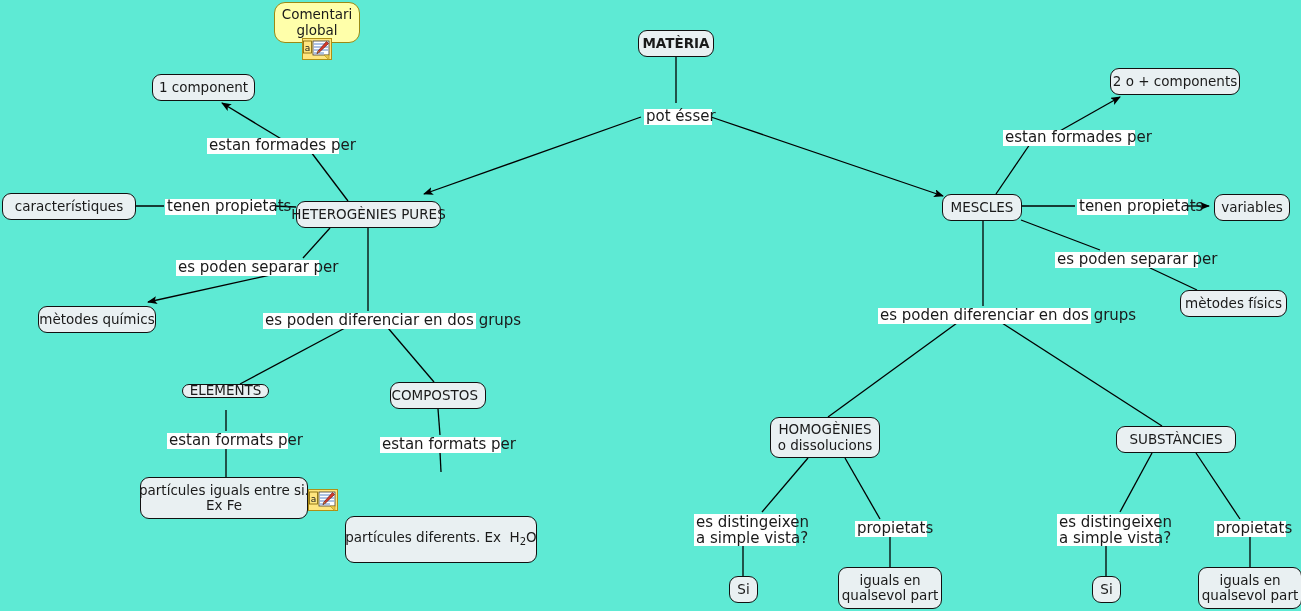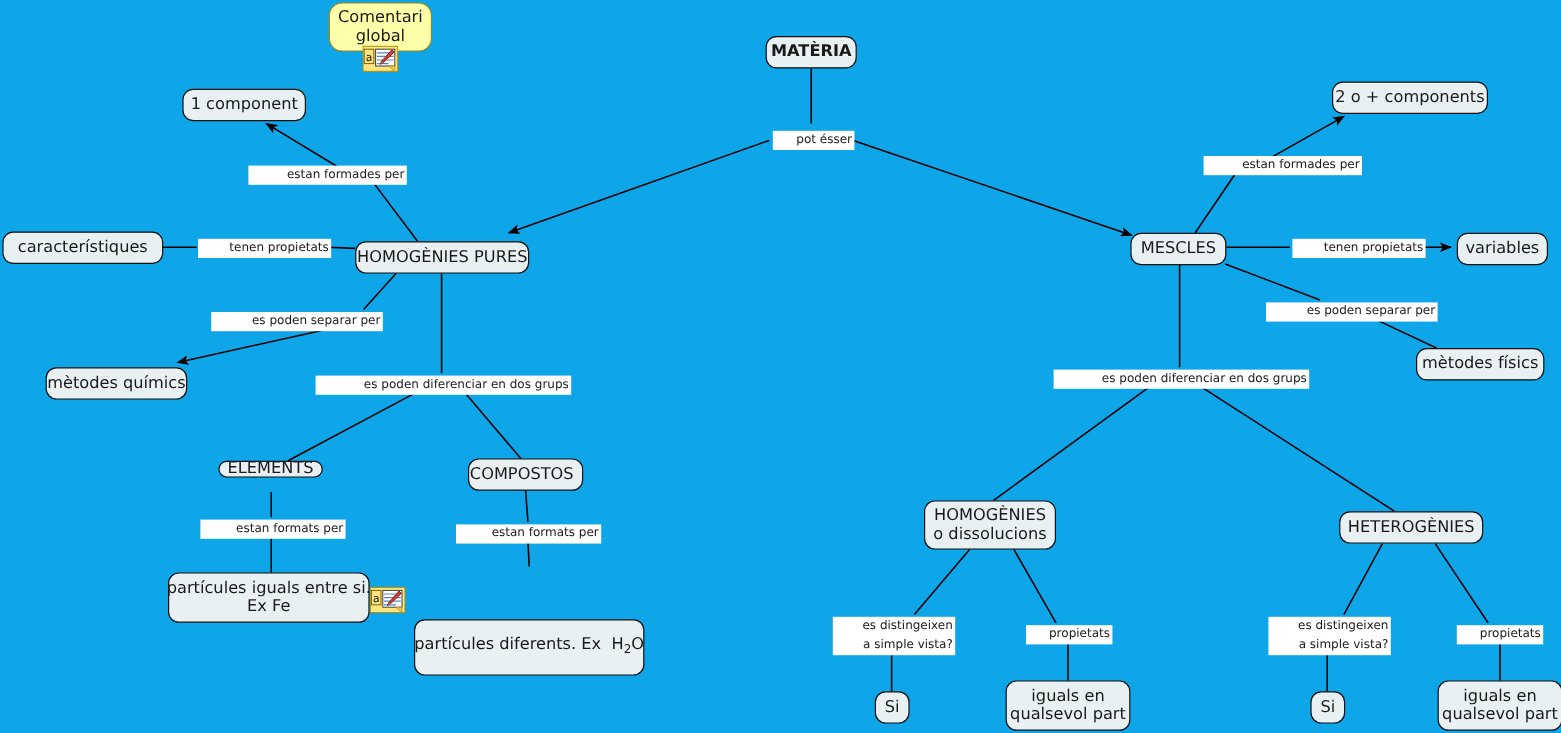--- a/index.html
+++ b/index.html
@@ -11,21 +11,21 @@
   body {
     font-family: "DejaVu Sans", sans-serif;
     width: 1301px;
     height: 611px;
     overflow: hidden;
   }
   #canvas {
     position: relative;
     width: 1301px;
     height: 611px;
-    background: #0ea5e9;
+    background: #5eead4;
   }
   #edges {
     position: absolute;
     left: 0;
     top: 0;
     width: 1301px;
     height: 611px;
     pointer-events: none;
   }
   .node {
@@ -48,23 +48,23 @@
   .node.comment {
     background: #ffffaa;
     border: 1.6px solid #9a8a16;
     border-radius: 11px;
     font-size: 13.5px;
     color: #1a1a1a;
   }
   .label {
     position: absolute;
     color: #1a1a1a;
-    font-size: 10px;
+    font-size: 15px;
     line-height: 15.5px;
-    text-align: right;
+    text-align: left;
     white-space: pre;
     background: #ffffff;
     z-index: 2;
     padding: 0 2px;
   }
   .label.two-line { line-height: 16px; }
   .sub { font-size: 10px; vertical-align: -0.32em; }
   .noteicon {
     position: absolute;
     width: 30px;
@@ -120,30 +120,30 @@
       </g>
   </svg>
 
   <div id="nodes-layer">
       <div class="node comment" style="left: 274px; top: 2px; width: 86px; height: 41px;"><span>Comentari
 global</span></div>
       <div class="node" style="left: 638px; top: 30px; width: 76px; height: 27px; font-weight: bold;"><span>MATÈRIA</span></div>
       <div class="node" style="left: 152px; top: 74px; width: 103px; height: 27px;"><span>1 component</span></div>
       <div class="node" style="left: 1110px; top: 68px; width: 130px; height: 27px;"><span>2 o + components</span></div>
       <div class="node" style="left: 2px; top: 193px; width: 134px; height: 27px;"><span>característiques</span></div>
-      <div class="node" style="left: 296px; top: 201px; width: 145px; height: 27px;"><span>HOMOGÈNIES PURES</span></div>
+      <div class="node" style="left: 296px; top: 201px; width: 145px; height: 27px;"><span>HETEROGÈNIES PURES</span></div>
       <div class="node" style="left: 942px; top: 194px; width: 80px; height: 27px;"><span>MESCLES</span></div>
       <div class="node" style="left: 1214px; top: 194px; width: 76px; height: 27px;"><span>variables</span></div>
       <div class="node" style="left: 1180px; top: 290px; width: 107px; height: 27px;"><span>mètodes físics</span></div>
       <div class="node" style="left: 38px; top: 306px; width: 118px; height: 27px;"><span>mètodes químics</span></div>
       <div class="node" style="left: 182px; top: 384px; width: 87px; height: 14px;"><span>ELEMENTS</span></div>
       <div class="node" style="left: 390px; top: 382px; width: 96px; height: 27px; justify-content: flex-end;"><span>COMPOSTOS</span></div>
       <div class="node" style="left: 770px; top: 417px; width: 110px; height: 41px;"><span>HOMOGÈNIES
 o dissolucions</span></div>
-      <div class="node" style="left: 1116px; top: 426px; width: 120px; height: 27px;"><span>HETEROGÈNIES</span></div>
+      <div class="node" style="left: 1116px; top: 426px; width: 120px; height: 27px;"><span>SUBSTÀNCIES</span></div>
       <div class="node" style="left: 140px; top: 477px; width: 168px; height: 42px; justify-content: center;"><span>partícules iguals entre si.
 Ex Fe</span></div>
       <div class="node" style="left: 345px; top: 472px; width: 192px; height: 47px; margin-top: 44px;"><span>partícules diferents. Ex  H<span class="sub">2</span>O</span></div>
       <div class="node" style="left: 729px; top: 576px; width: 29px; height: 27px;"><span>Si</span></div>
       <div class="node" style="left: 838px; top: 567px; width: 104px; height: 42px;"><span>iguals en
 qualsevol part</span></div>
       <div class="node" style="left: 1092px; top: 576px; width: 29px; height: 27px;"><span>Si</span></div>
       <div class="node" style="left: 1198px; top: 567px; width: 104px; height: 42px;"><span>iguals en
 qualsevol part</span></div>
     </div>

